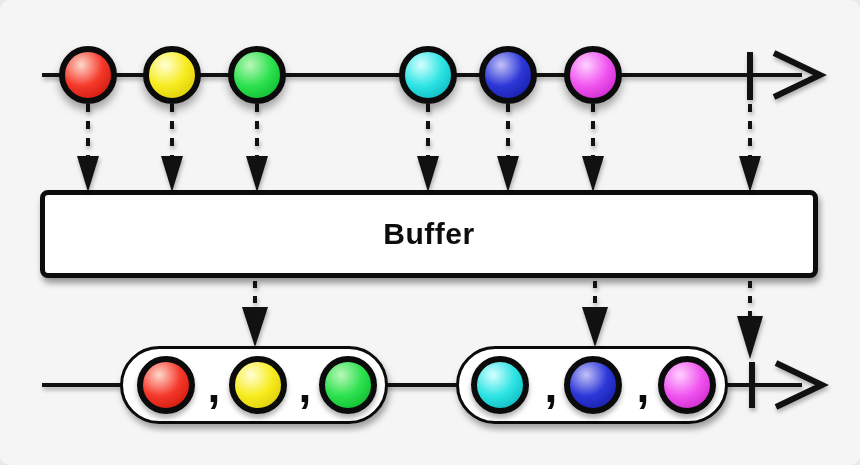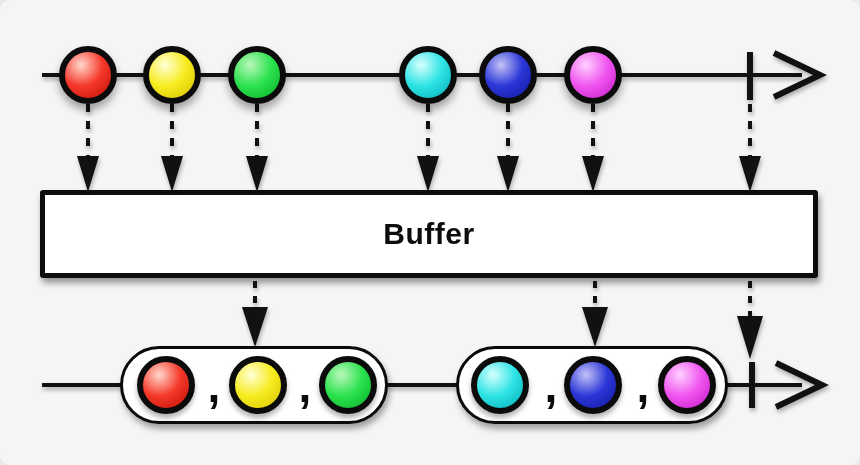--- a/index.html
+++ b/index.html
@@ -12,21 +12,21 @@
   svg.lines{
     position:absolute; left:0; top:0; z-index:3; pointer-events:none;
     filter: drop-shadow(1px 3px 2px rgba(0,0,0,0.30));
   }
   svg.lines line, svg.lines path{ stroke:#111; }
   svg.lines polygon{ fill:#111; }
 
   
   .buffer-box{
     position:absolute; left:40px; top:190px; width:768px; height:78px;
-    background:#fff; border:5px solid #0d0d0d; border-radius:3px; z-index:2;
+    background:#fff; border:5px solid #0d0d0d; border-radius:8px; z-index:2;
     box-shadow:2px 5px 6px rgba(0,0,0,0.40);
     display:flex; align-items:center; justify-content:center;
   }
   .buffer-label{ font-size:30px; font-weight:bold; color:#0d0d0d; letter-spacing:0.5px; }
 
   
   .marble{
     position:absolute; width:46px; height:46px; border-radius:50%;
     border:6px solid #0b0b0b; z-index:4;
     box-shadow:0 6px 8px rgba(0,0,0,0.35);

